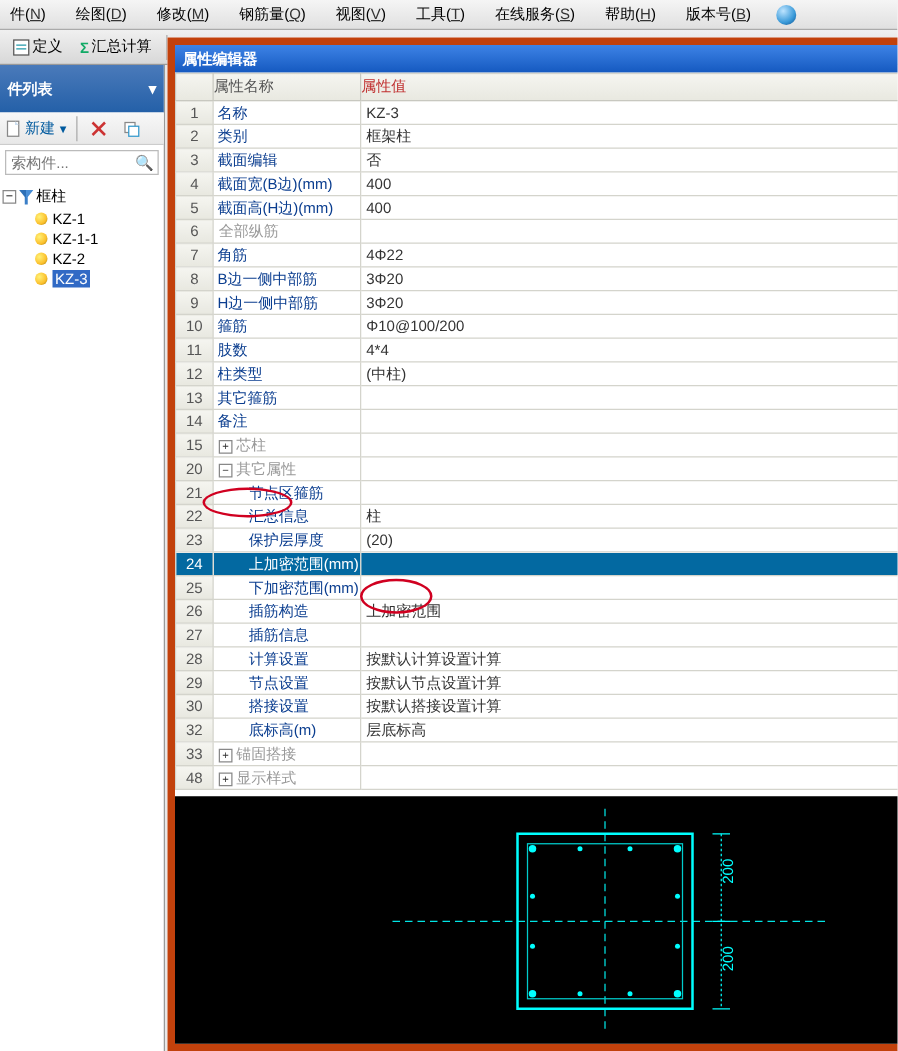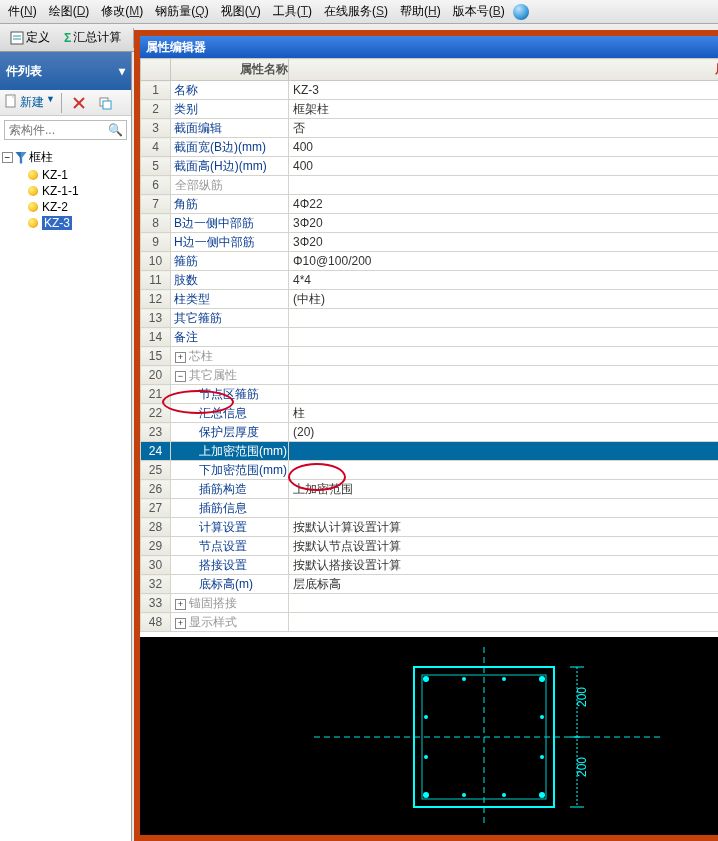--- a/index.html
+++ b/index.html
@@ -1,43 +1,43 @@
 <!DOCTYPE html>
 <html><head>
 <meta charset="utf-8">
 <style>
 *{box-sizing:border-box;margin:0;padding:0;font-family:"Microsoft YaHei","SimSun",Arial,sans-serif;font-size:12px}
 body{background:#e8e8e8;width:718px;height:841px;overflow:hidden;position:relative}
-.menubar{background:linear-gradient(#f5f5f5,#e0e0e0);height:24px;display:flex;align-items:center;padding:0 4px;gap:4px;border-bottom:1px solid #aaa}
+.menubar{background:linear-gradient(#f5f5f5,#e0e0e0);height:24px;display:flex;align-items:center;padding:0 4px;gap:16px;border-bottom:1px solid #aaa}
 .menubar span{padding:2px 4px;cursor:pointer}
 .menubar u{color:#333}
 .toolbar{background:linear-gradient(#f0f0f0,#d8d8d8);height:28px;display:flex;align-items:center;padding:0 6px;gap:6px;border-bottom:1px solid #999}
 .tb-sep{width:1px;height:20px;background:#aaa;margin:0 2px}
 .tb-btn{display:flex;align-items:center;gap:2px;padding:2px 4px;cursor:pointer}
 .icon-sq{width:14px;height:14px;display:inline-block}
 .sidebar{position:absolute;left:0;top:52px;width:132px;height:789px;background:#fff;border-right:1px solid #999}
 .panel-title{background:linear-gradient(#4a7aba,#2460a8);color:#fff;height:38px;display:flex;align-items:center;justify-content:space-between;padding:0 6px;font-weight:bold}
 .panel-tools{background:linear-gradient(#f8f8f8,#e8e8e8);height:26px;display:flex;align-items:center;padding:0 4px;gap:4px;border-bottom:1px solid #ccc}
-.new-btn{display:flex;gap:2px;color:#005a9e;cursor:pointer}
+.new-btn{display:flex;align-items:center;gap:2px;color:#005a9e;cursor:pointer}
 .search-box{margin:4px;position:relative}
 .search-box input{width:100%;height:20px;padding:2px 18px 2px 4px;border:1px solid #bbb;color:#15803d}
 .search-box .mag{position:absolute;right:4px;top:3px;color:#777}
 .tree{padding:4px 2px}
 .tree-root{display:flex;align-items:center;gap:2px;padding:1px 0;cursor:pointer}
 .tree-item{display:flex;align-items:center;gap:4px;padding:1px 0 1px 26px;cursor:pointer}
 .tree-item.selected span.lbl{background:#316ac5;color:#fff;padding:0 2px}
 .bullet{width:10px;height:10px;border-radius:50%;background:radial-gradient(circle at 35% 35%,#fff176,#fbc02d 60%,#9a7200)}
 .minus-box{width:11px;height:11px;border:1px solid #888;display:flex;align-items:center;justify-content:center;font-size:10px;line-height:1}
 .funnel{width:12px;height:12px;background:conic-gradient(#4a90d9,#2c6eb5);clip-path:polygon(0 0,100% 0,60% 50%,60% 100%,40% 100%,40% 50%)}
 .editor-window{position:absolute;left:134px;top:30px;width:660px;height:811px;border:6px solid #c2410c;background:#fff}
 .editor-title{background:linear-gradient(#3e83e6,#1559c0);color:#fff;height:22px;display:flex;align-items:center;justify-content:space-between;padding:0 6px;font-weight:bold}
 .close-x{width:16px;height:16px;background:#d04040;color:#fff;display:flex;align-items:center;justify-content:center;border-radius:2px;cursor:pointer;font-size:11px}
 .grid-wrap{height:588px;overflow:hidden;position:relative}
 table.prop{width:100%;border-collapse:collapse;table-layout:fixed}
-table.prop th{background:linear-gradient(#f5f5f0,#e8e8e0);border:1px solid #c8c8c0;height:22px;color:#555;font-weight:bold;text-align:right}
+table.prop th{background:linear-gradient(#f5f5f0,#e8e8e0);border:1px solid #c8c8c0;height:22px;color:#555;font-weight:normal;text-align:left}
 table.prop td{border:1px solid #d4d4cc;height:19px;padding:0 4px;white-space:nowrap;overflow:hidden}
 table.prop td.rownum{background:linear-gradient(#f5f5f0,#e8e8e0);text-align:center;color:#555;width:30px}
 table.prop td.name{color:#0a3d8f;width:118px}
 table.prop td.name.gray{color:#999}
 table.prop td.name.indent1{padding-left:3px}
 table.prop td.name.indent2{padding-left:28px}
 table.prop td.val{color:#333}
 table.prop tr.selected td{background:#0369a1;color:#fff}
 table.prop tr.selected td.name{color:#fff}
 table.prop td.chk{text-align:center;width:36px}

